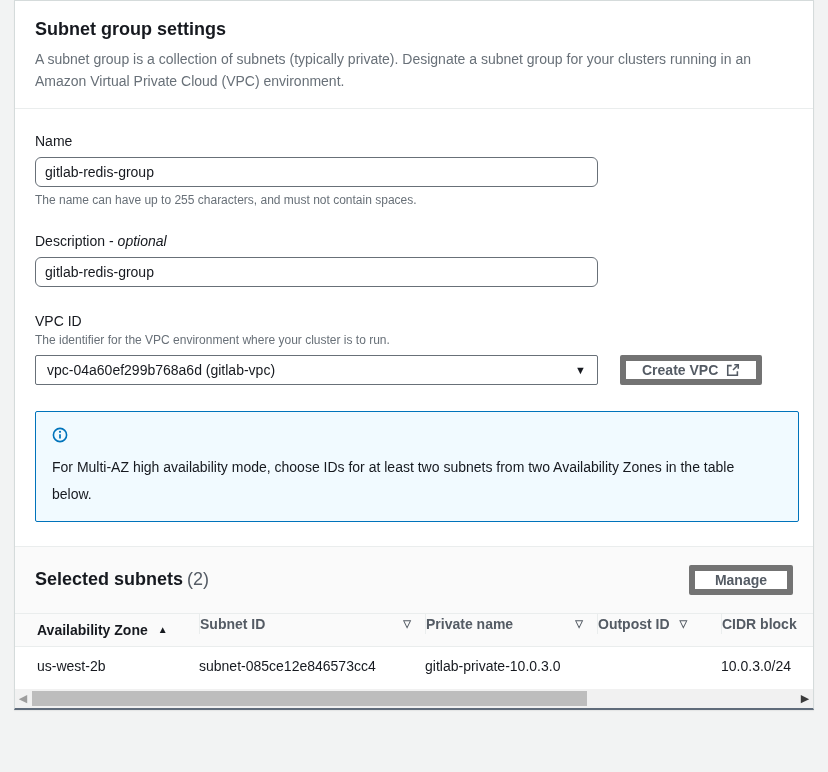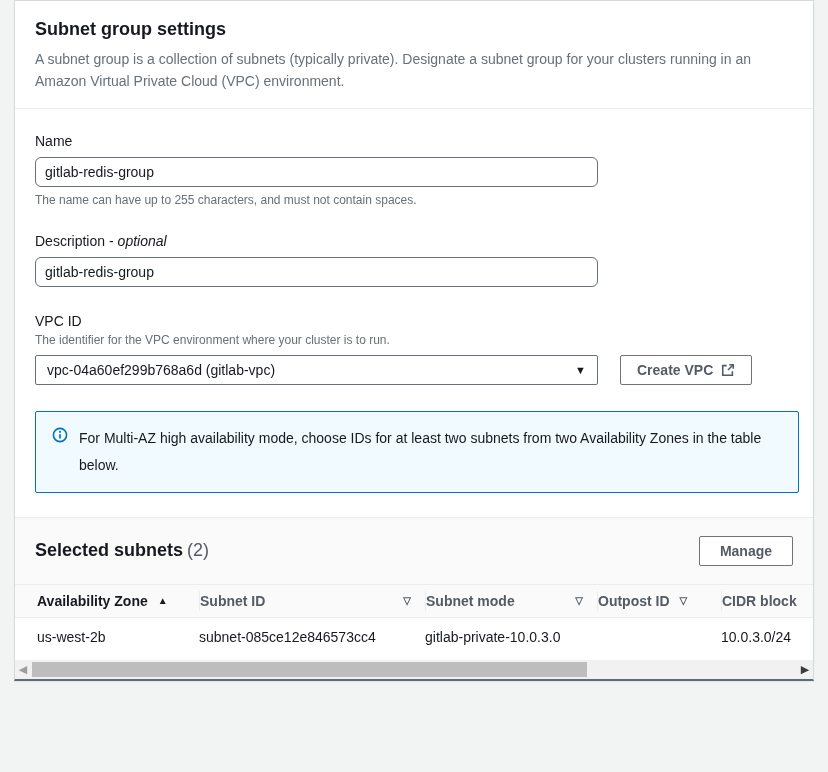--- a/index.html
+++ b/index.html
@@ -77,21 +77,21 @@
     font-size: 14px;
     cursor: pointer;
   }
   .select .caret { margin-left: auto; font-size: 11px; color: #16191f; }
 
   .btn {
     display: inline-flex;
     align-items: center;
     gap: 8px;
     background: #fff;
-    border: 1px solid #737373;
+    border: 6px solid #737373;
     border-radius: 2px;
     color: #545b64;
     font-family: "Liberation Sans", sans-serif;
     font-size: 14px;
     font-weight: 700;
     padding: 5px 20px;
     height: 30px;
     cursor: pointer;
     white-space: nowrap;
   }
@@ -100,39 +100,40 @@
   
   .alert {
     margin-top: 26px;
     border: 1px solid #0073bb;
     border-radius: 2px;
     background: #f1faff;
     padding: 13px 16px;
     display: flex;
     gap: 11px;
     width: 764px;
+    flex-direction: column;
   }
   .alert-icon { flex: 0 0 16px; margin-top: 2px; }
   .alert-text { font-size: 14px; line-height: 1.9; color: #16191f; max-width: 706px; }
 
   
   .subnets-header {
     background: #fafafa;
     border-top: 1px solid #eaeded;
     padding: 18px 20px;
     display: flex;
     align-items: center;
     justify-content: space-between;
   }
   .subnets-header h2 { font-size: 18px; font-weight: 700; }
   .subnets-header .count { font-weight: 400; color: #545b64; margin-left: 4px; }
 
   
   .table { width: 100%; overflow: hidden; }
-  .trow { display: flex; align-items: center; }
+  .trow { display: flex; }
   .thead {
     background: #fafafa;
     border-top: 1px solid #eaeded;
     height: 33px;
   }
   .tcell { flex: 0 0 auto; font-size: 14px; display: flex; align-items: center; overflow: hidden; white-space: nowrap; }
   .col-az   { flex-basis: 184px; padding-left: 22px; }
   .col-sid  { flex-basis: 226px; }
   .col-name { flex-basis: 172px; }
   .col-out  { flex-basis: 124px; }
@@ -238,21 +239,21 @@
       <div class="trow thead">
         <div class="tcell col-az">
           <span>Availability Zone</span>
           <span class="sort-icon">▲</span>
         </div>
         <div class="tcell col-sid">
           <span>Subnet ID</span>
           <span class="sort-icon inactive push-right">▽</span>
         </div>
         <div class="tcell col-name">
-          <span>Subnet mode</span>
+          <span>Private name</span>
           <span class="sort-icon inactive push-right">▽</span>
         </div>
         <div class="tcell col-out">
           <span>Outpost ID</span>
           <span class="sort-icon inactive">▽</span>
         </div>
         <div class="tcell col-cidr">
           <span>CIDR block</span>
         </div>
       </div>

